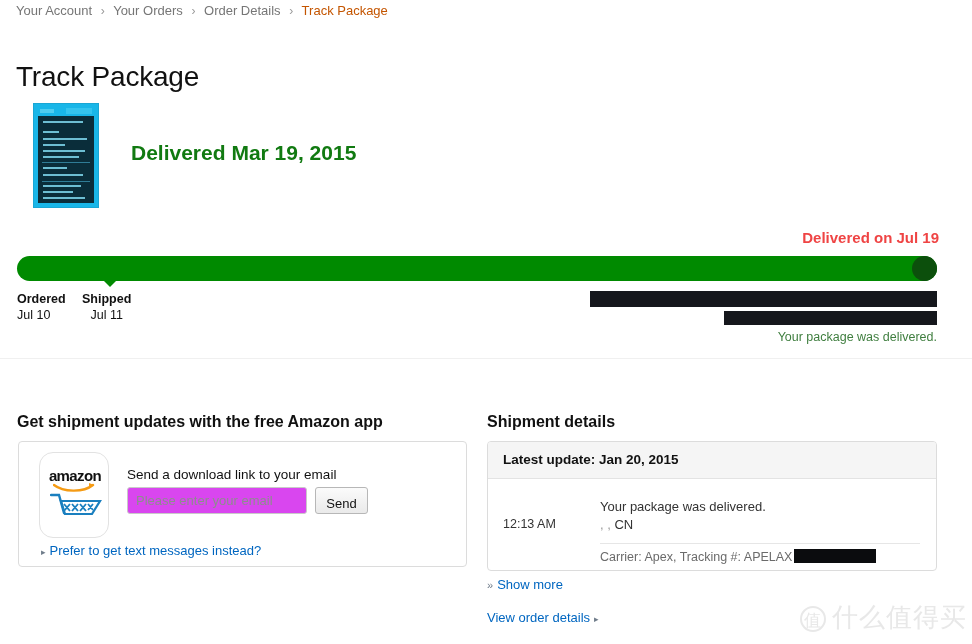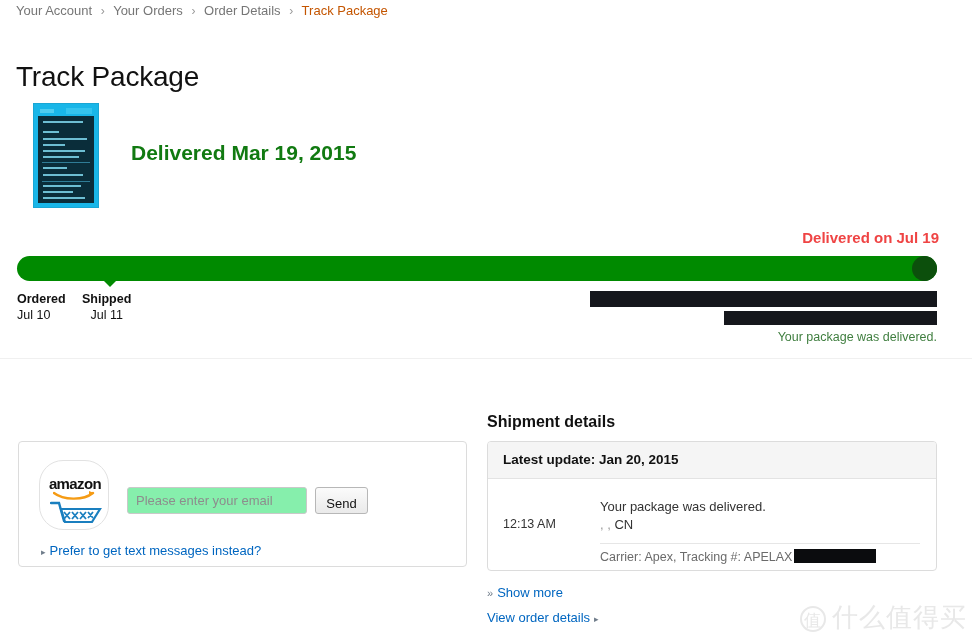--- a/index.html
+++ b/index.html
@@ -121,23 +121,23 @@
   .sec-head-ship { left: 487px; top: 413px; }
 
   
   .app-card {
     position: absolute; left: 18px; top: 441px;
     width: 449px; height: 126px;
     border: 1px solid #dcdcdc; border-radius: 4px;
     background: #fff;
   }
   .az-logo {
-    position: absolute; left: 20px; top: 18px;
-    width: 70px; height: 70px;
-    border: 1px solid #e2e2e2; border-radius: 24px;
+    position: absolute; left: 20px; top: 10px;
+    width: 70px; height: 86px;
+    border: 1px solid #e2e2e2; border-radius: 14px;
     background: #fff;
   }
   .az-logo .wordmark {
     position: absolute; left: 5px; top: 14px; width: 60px;
     text-align: center; font-size: 15px; font-weight: bold;
     color: #111; letter-spacing: -0.6px;
   }
   .az-logo .smile {
     position: absolute; left: 13px; top: 29px; width: 42px; height: 12px;
   }
@@ -145,21 +145,21 @@
     position: absolute; left: 10px; top: 40px; width: 52px; height: 26px;
   }
   .app-label {
     position: absolute; left: 108px; top: 25px;
     font-size: 13.5px; color: #111;
   }
   .email-input {
     position: absolute; left: 108px; top: 45px;
     width: 180px; height: 27px;
     border: 1px solid #c9c9c9; border-radius: 3px;
-    background: #86efac; padding: 0 8px;
+    background: #d946ef; padding: 0 8px;
     font-family: "Liberation Sans", sans-serif;
     font-size: 13px; color: #111;
     outline: none;
   }
   .email-input::placeholder { color: #8d8d8d; }
   .send-btn {
     position: absolute; left: 296px; top: 45px;
     width: 53px; height: 27px;
     border: 1px solid #b7b7b7; border-radius: 3px;
     background: linear-gradient(#fbfbfb, #eaeaea);
@@ -207,21 +207,21 @@
     position: absolute; left: 112px; top: 71px;
     font-size: 12.5px; color: #6b6b6b;
   }
   .redact-3 {
     position: absolute; left: 306px; top: 70px; width: 82px; height: 14px;
     background: #0b0c0e;
   }
 
   .show-more {
     position: absolute; left: 487px; top: 577px;
-    font-size: 13px; color: #0066c0; text-decoration: none; cursor: pointer; margin-top: 8px;
+    font-size: 13px; color: #0066c0; text-decoration: none; cursor: pointer;
   }
   .show-more .dcaret { color: #6f7c8a; font-size: 11px; margin-right: 4px; }
   .view-order {
     position: absolute; left: 487px; top: 610px;
     font-size: 13px; color: #0066c0; text-decoration: none; cursor: pointer;
   }
   .view-order .rcaret { color: #6f7c8a; font-size: 9px; margin-left: 4px; }
 
   
   .watermark {
@@ -294,35 +294,37 @@
     <span class="ms-date">Jul 11</span>
   </div>
 
   <div class="redact redact-1"></div>
   <div class="redact redact-2"></div>
 
   <div class="pkg-delivered-note">Your package was delivered.</div>
 
   <div class="divider"></div>
 
+  <div class="sec-head sec-head-app">Get shipment updates with the free Amazon app</div>
 
   <div class="app-card">
     <div class="az-logo">
       <div class="wordmark">amazon</div>
       <svg class="smile" viewBox="0 0 42 12">
         <path d="M1 3 C10 10, 30 11, 40 3" stroke="#f59b14" stroke-width="2.4" fill="none" stroke-linecap="round"></path>
         <path d="M36 1 L41 3 L36 6 Z" fill="#f59b14"></path>
       </svg>
       <svg class="cart" viewBox="0 0 52 26">
         <path d="M1 2 L9 2 L14 20" stroke="#1a7fbf" stroke-width="2.4" fill="none" stroke-linecap="round"></path>
         <path d="M11 8 L50 8 L42 21 L15 21 Z" stroke="#1a7fbf" stroke-width="2.2" fill="none"></path>
         <path d="M14 11 L20 18 M20 11 L14 18 M22 11 L28 18 M28 11 L22 18 M30 11 L36 18 M36 11 L30 18 M38 11 L43 17 M43 11 L38 17" stroke="#1a7fbf" stroke-width="1.8" fill="none"></path>
       </svg>
     </div>
 
+    <div class="app-label">Send a download link to your email</div>
     <input class="email-input" type="text" placeholder="Please enter your email" style="">
     <button class="send-btn">Send</button>
 
     <a class="prefer-link">
       <span class="caret">▸</span><span>Prefer to get text messages instead?</span>
     </a>
   </div>
 
   <div class="sec-head sec-head-ship">Shipment details</div>
 

